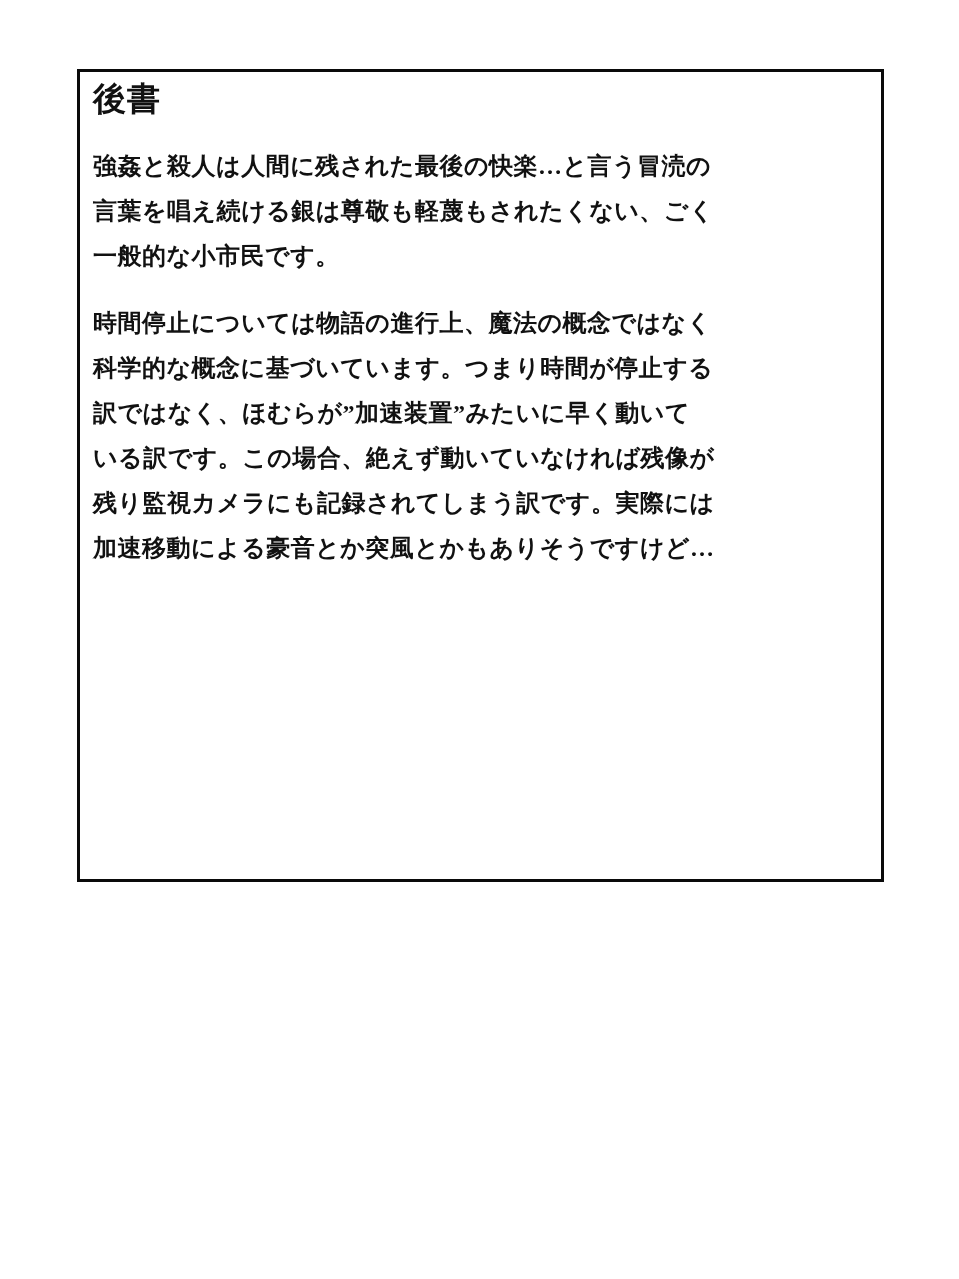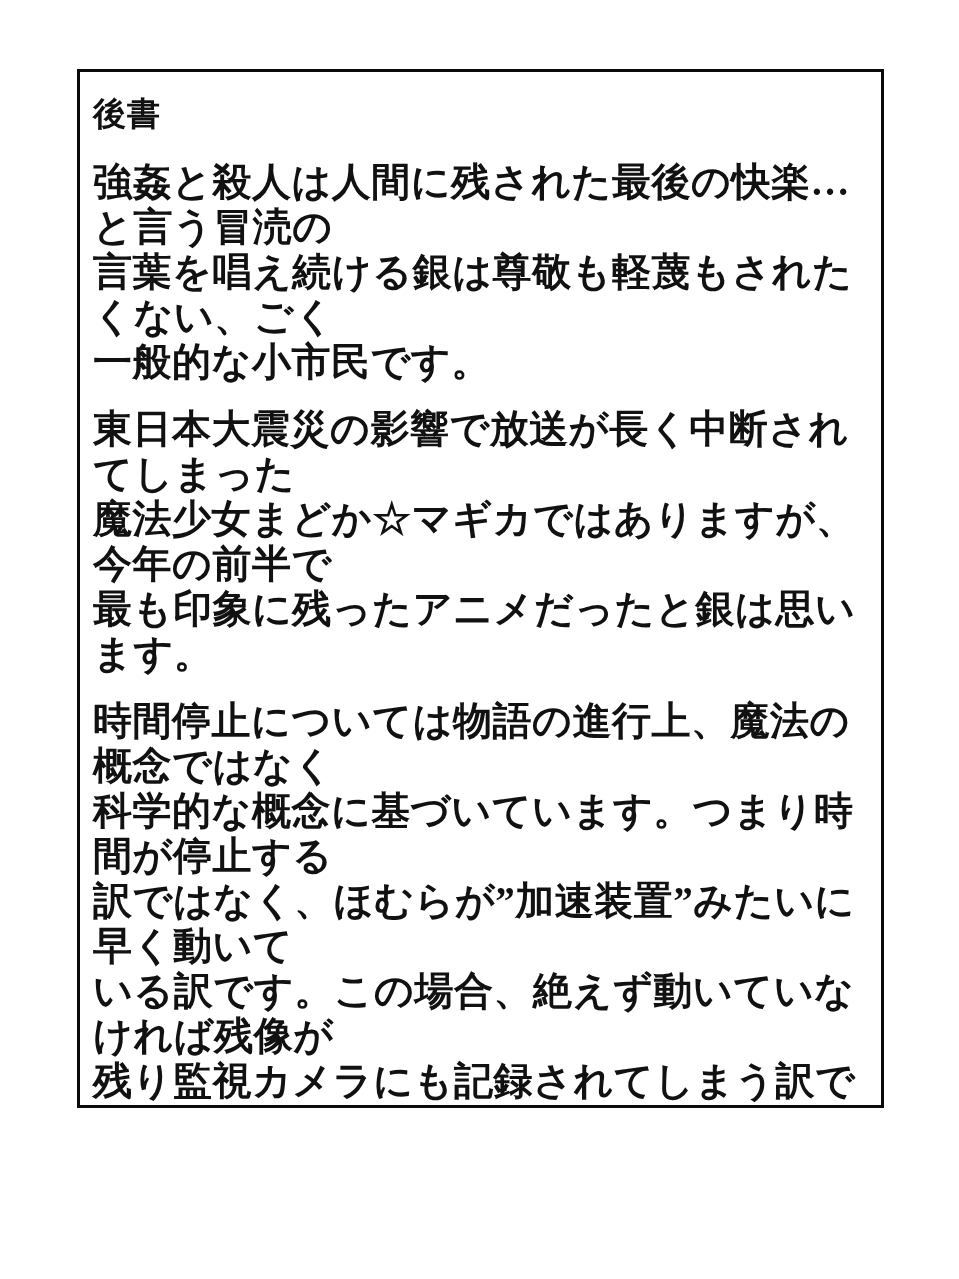--- a/index.html
+++ b/index.html
@@ -17,56 +17,53 @@
   .page {
     position: absolute;
     inset: 0;
     background: #ffffff;
   }
   .frame {
     position: absolute;
     left: 77px;
     top: 69px;
     width: 807px;
-    height: 1039px;
+    height: 813px;
     box-sizing: border-box;
     border: 3px solid #0a0a0a;
     background: #ffffff;
-    padding: 20px 12px 0 13px;
+    padding: 5px 12px 0 13px;
     overflow: hidden;
   }
   .title {
     font-size: 33px;
     font-weight: 700;
     line-height: 45px;
     letter-spacing: 1px;
     white-space: pre-line;
   }
   .para {
     margin: 22px 0 0 0;
-    font-size: 39px;
+    font-size: 24px;
     font-weight: 700;
     line-height: 45px;
     letter-spacing: 0.5px;
     white-space: pre-line;
     text-rendering: optimizeLegibility;
   }
 </style>
 </head>
 <body>
 
 <div class="page">
   <div class="frame">
     <div class="title">後書</div>
     <p class="para">強姦と殺人は人間に残された最後の快楽…と言う冒涜の
 言葉を唱え続ける銀は尊敬も軽蔑もされたくない、ごく
 一般的な小市民です。</p>
-    <p class="para">東日本大震災の影響で放送が長く中断されてしまった
-魔法少女まどか☆マギカではありますが、今年の前半で
-最も印象に残ったアニメだったと銀は思います。</p>
     <p class="para">時間停止については物語の進行上、魔法の概念ではなく
 科学的な概念に基づいています。つまり時間が停止する
 訳ではなく、ほむらが”加速装置”みたいに早く動いて
 いる訳です。この場合、絶えず動いていなければ残像が
 残り監視カメラにも記録されてしまう訳です。実際には
 加速移動による豪音とか突風とかもありそうですけど…</p>
 
   </div>
 </div>
 

